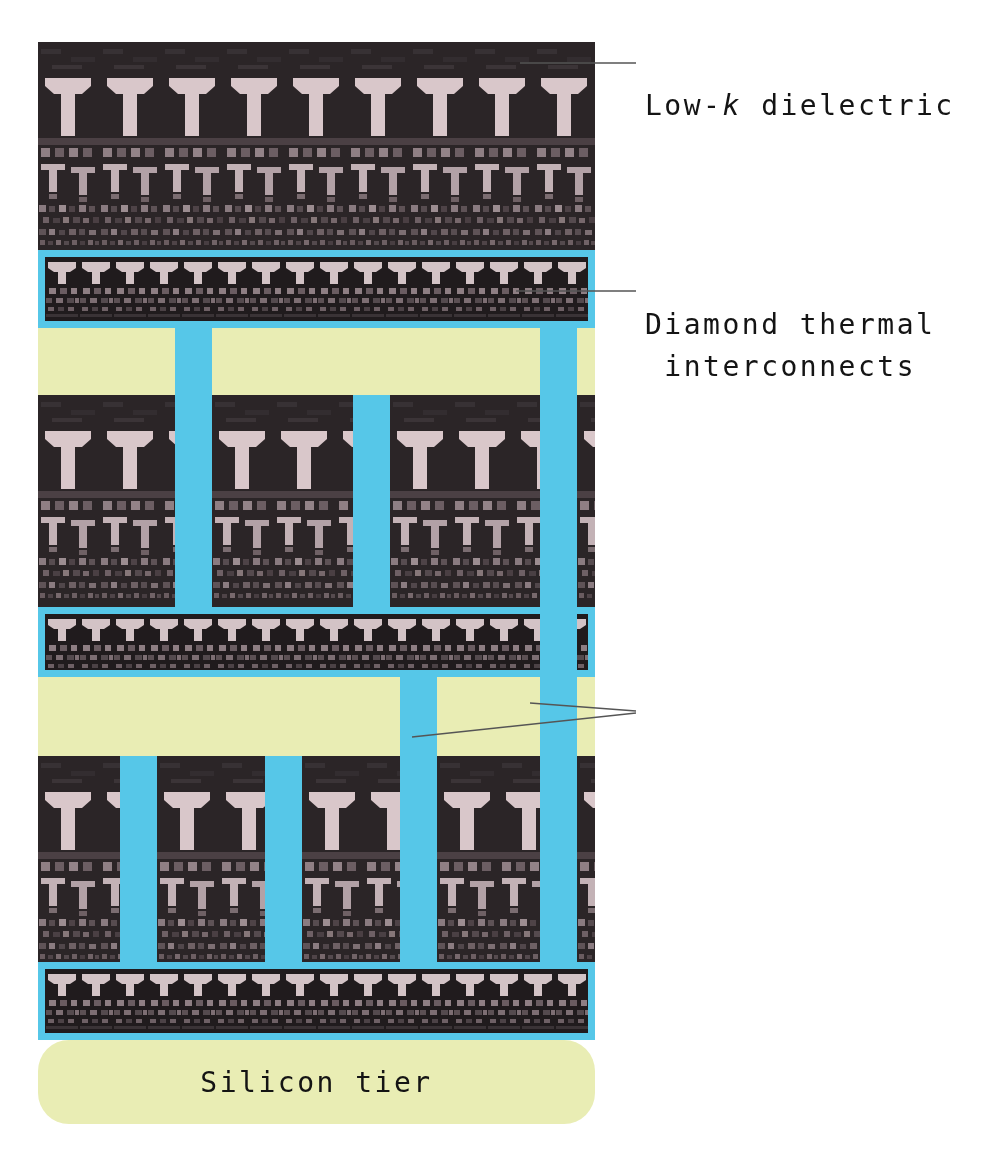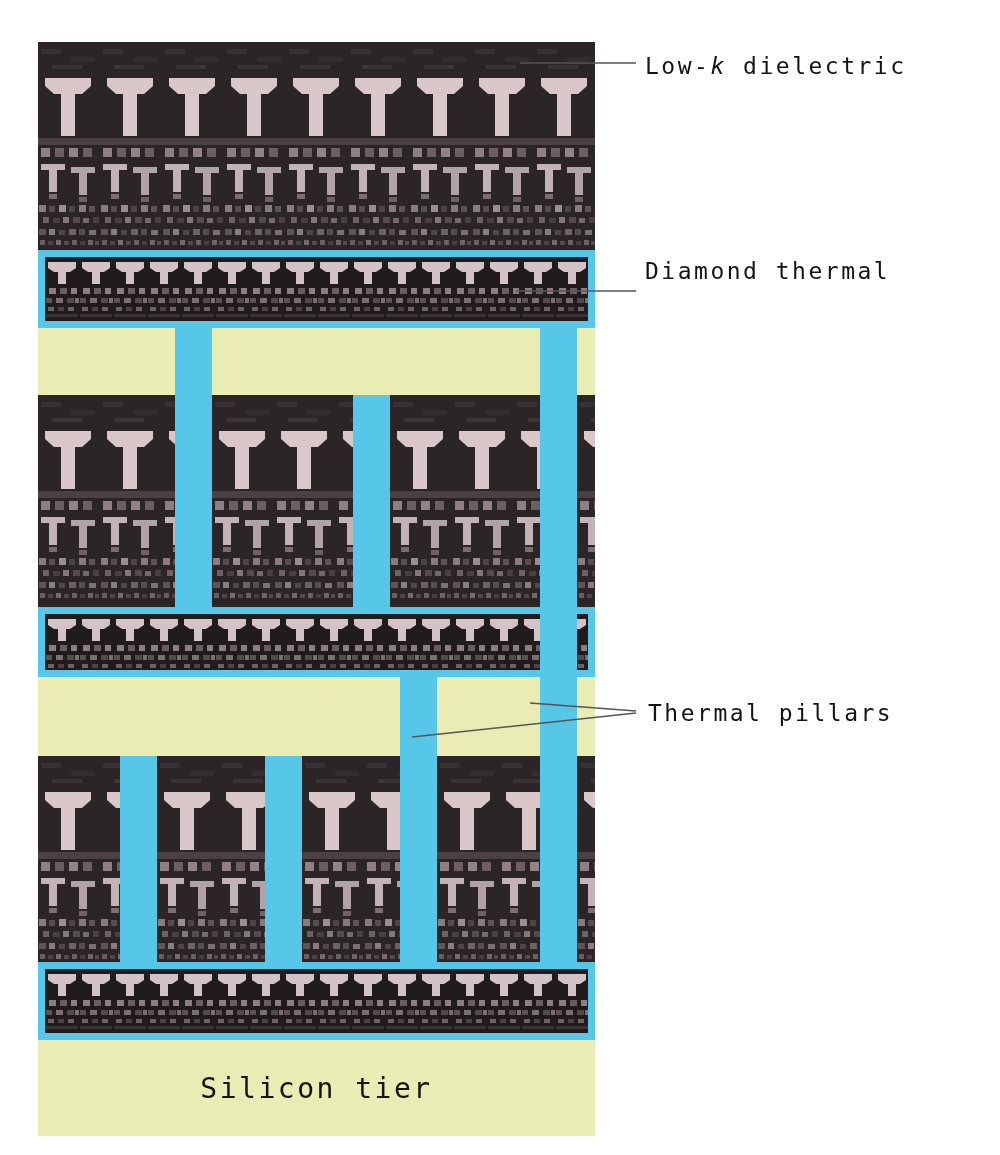--- a/index.html
+++ b/index.html
@@ -9,21 +9,21 @@
   .row{position:absolute;left:0;width:557px;}
   .tex{display:block;width:100%;height:100%;}
   .pillarbg{background:var(--pillar,#56c7e8);}
   .gapbg{background:var(--substrate,#e9edb4);}
   .blk{position:absolute;top:0;height:100%;overflow:hidden;}
   .pillar{position:absolute;top:-1px;height:calc(100% + 2px);width:37px;background:var(--pillar,#56c7e8);}
   .diamond{background:var(--pillar,#56c7e8);}
   .dia-in{position:absolute;left:7px;right:7px;top:7px;bottom:7px;overflow:hidden;}
   .silicon{background:var(--substrate,#e9edb4);display:flex;align-items:center;justify-content:center;}
   .silicon-label{font-size:28px;letter-spacing:2.5px;white-space:pre;}
-  .lab{position:absolute;font-size:23px;line-height:42px;letter-spacing:2.5px;}
+  .lab{position:absolute;font-size:28px;line-height:42px;letter-spacing:2.5px;margin-top:40px;}
   .lab-line{white-space:pre;}
   .lab i{font-style:italic;}
   .annot{position:absolute;left:0;top:0;pointer-events:none;}
   .leader{stroke:var(--leader,#555555);stroke-width:1.5;fill:none;}
   .defs{position:absolute;width:0;height:0;}
 </style>
 </head>
 <body>
 
 <div class="page">
@@ -177,38 +177,36 @@
     </div>
 
     <div class="row diamond" style="top:920px;height:78px;">
       <div class="dia-in">
         <svg class="tex">
             <rect width="100%" height="100%" fill="url(#texDia)"></rect>
           </svg>
       </div>
     </div>
 
-    <div class="row silicon" style="top:998px;height:96px;">
+    <div class="row silicon" style="top:998px;height:84px;border-radius:31px;">
       <div class="silicon-label">Silicon tier</div>
     </div>
 
   </div>
 
   <svg class="annot" width="1000" height="1155">
     <line class="leader" x1="520" y1="63" x2="636" y2="63"></line>
     <line class="leader" x1="516" y1="291" x2="636" y2="291"></line>
     <line class="leader" x1="636" y1="713" x2="412" y2="737"></line>
     <line class="leader" x1="636" y1="711" x2="530" y2="703"></line>
   </svg>
 
   <div class="lab" style="left:645px;top:45px;">
     <div class="lab-line"><span>Low-</span><i>k</i><span> dielectric</span></div>
   </div>
 
-  <div class="lab" style="left:645px;top:250px;text-align:center;">
+  <div class="lab" style="left:645px;top:264px;text-align:center;">
     <div class="lab-line">Diamond thermal</div>
+    <div class="lab-line">interconnects</div>
   </div>
 
-  <div class="lab" style="left:648px;top:692px;">
-    <div class="lab-line">Thermal pillars</div>
-  </div>
 
 </div>
 
 </body></html>

